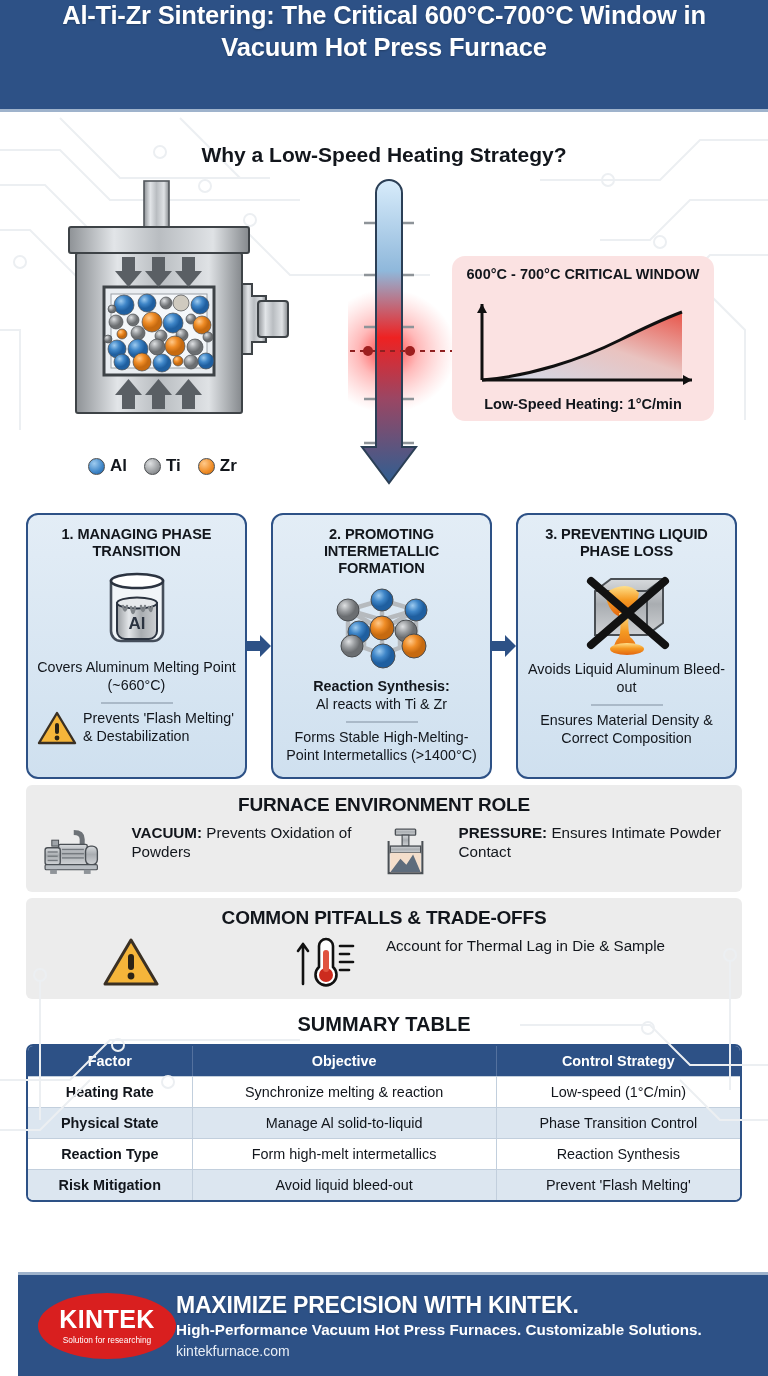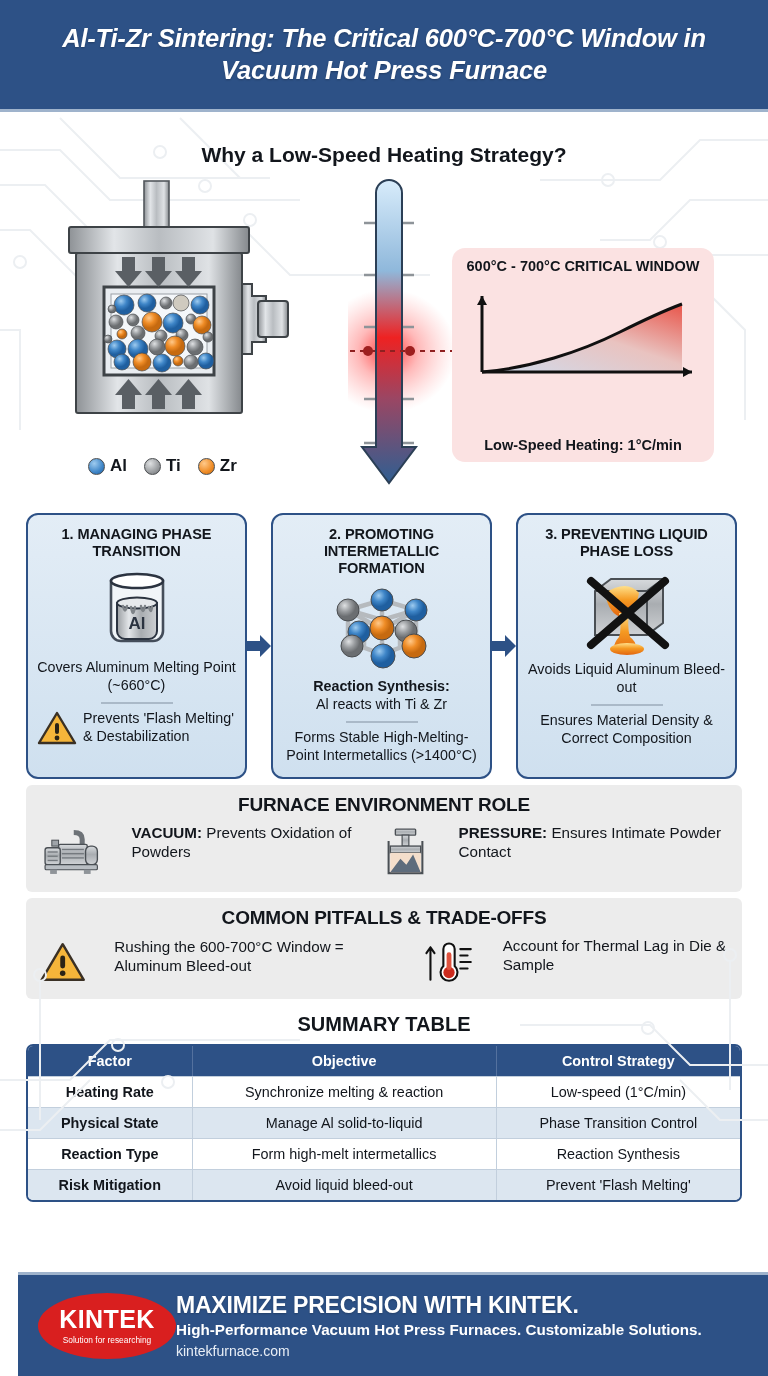--- a/index.html
+++ b/index.html
@@ -18,24 +18,23 @@
   #circuit-bg {
     position: absolute; inset: 0;
     opacity: 1; pointer-events: none;
   }
 
   
   #header {
     position: relative;
     background: #2d5186;
     height: 112px;
-    display: flex; align-items: center; justify-content: center;
+    display: flex; justify-content: center;
     padding: 0 22px;
     border-bottom: 3px solid #9fb3cc;
-    font-style: italic;
   }
   #header-title {
     color: #ffffff;
     font-size: 25.5px;
     font-weight: bold;
     line-height: 1.24;
     text-align: center;
     letter-spacing: -0.2px;
     text-shadow: 0 1px 2px rgba(0,0,0,.25);
   }
@@ -60,22 +59,22 @@
   #legend {
     position: absolute; left: 88px; top: 285px;
     display: flex; gap: 17px; align-items: center;
   }
   .legend-item { display: flex; align-items: center; gap: 5px; }
   .legend-dot { width: 17px; height: 17px; border-radius: 50%; display:block; }
   .legend-label { font-size: 17px; font-weight: bold; color: #12161c; }
 
   #thermo-wrap { position: absolute; left: 348px; top: 0px; }
   #chartcard {
-    position: absolute; left: 452px; top: 77px;
-    width: 262px; height: 214px;
+    position: absolute; left: 452px; top: 85px;
+    width: 262px; height: 165px;
     background: #fbe2e2;
     border-radius: 13px;
   }
   #chartcard-title {
     text-align: center; padding-top: 10px;
     font-size: 14.5px; font-weight: bold; color: #12161c;
     line-height: 1.2;
   }
   #chart-svg { position: absolute; left: 8px; top: 44px; }
   #chart-caption {
@@ -562,21 +561,20 @@
 
   <div class="band">
     <div class="band-title">COMMON PITFALLS &amp; TRADE-OFFS</div>
     <div class="band-row">
       <div class="band-item">
         <svg width="56" height="50" viewBox="0 0 56 50">
           <path d="M28 3 L54 47 H2 Z" fill="#f5b53a" stroke="#3a3024" stroke-width="3" stroke-linejoin="round"></path>
           <rect x="25" y="17" width="6" height="16" rx="3" fill="#2b2316"></rect>
           <circle cx="28" cy="39" r="3.4" fill="#2b2316"></circle>
         </svg>
-        <div class="band-text">Rushing the 600-700°C Window = Aluminum Bleed-out</div>
       </div>
       <div class="band-item">
         <svg width="62" height="52" viewBox="0 0 62 52">
           <path d="M8 48 V8 M8 8 l-5 7 M8 8 l5 7" fill="none" stroke="#111" stroke-width="2.6" stroke-linecap="round"></path>
           <path d="M24 10 a7 7 0 0 1 14 0 v21 a10.5 10.5 0 1 1 -14 0 z" fill="#ffffff" stroke="#111" stroke-width="2.6"></path>
           <circle cx="31" cy="39" r="7" fill="#cc2b1e"></circle>
           <rect x="28" y="14" width="6" height="22" rx="3" fill="#e0533f"></rect>
           <g stroke="#111" stroke-width="2.6" stroke-linecap="round">
             <line x1="45" y1="10" x2="58" y2="10"></line>
             <line x1="45" y1="18" x2="54" y2="18"></line>

